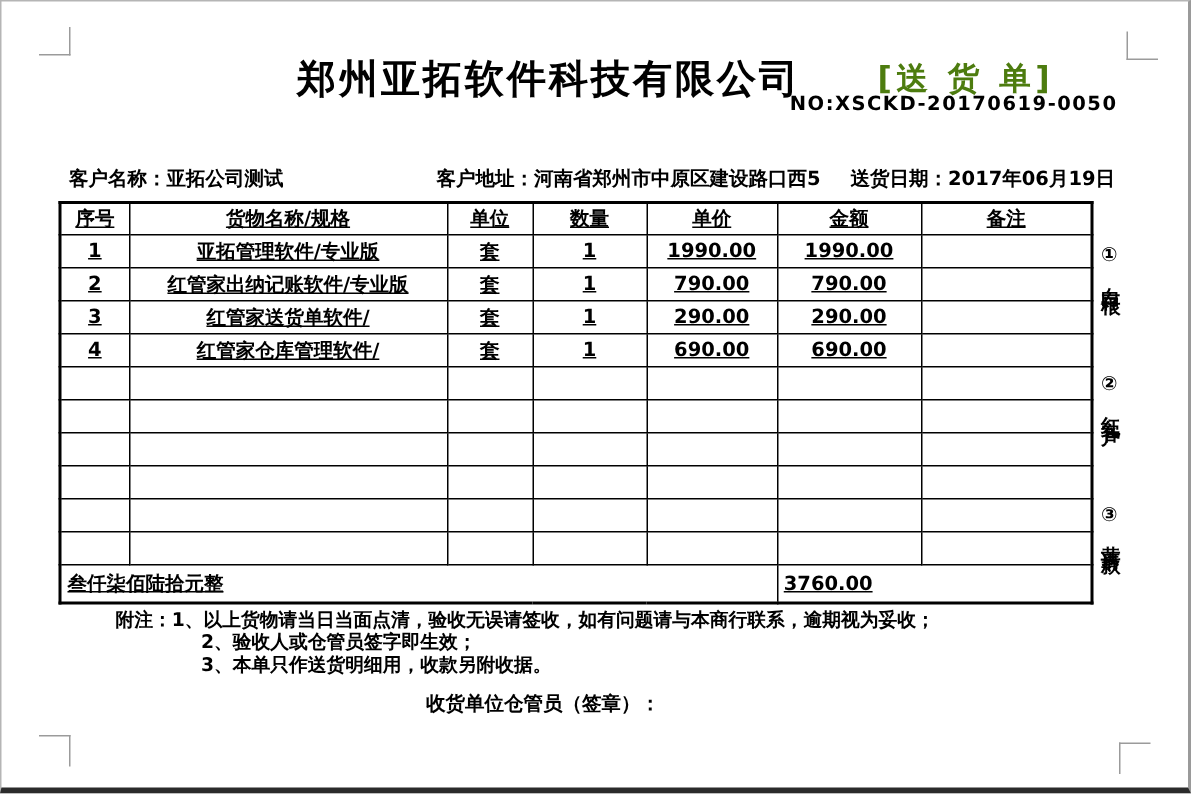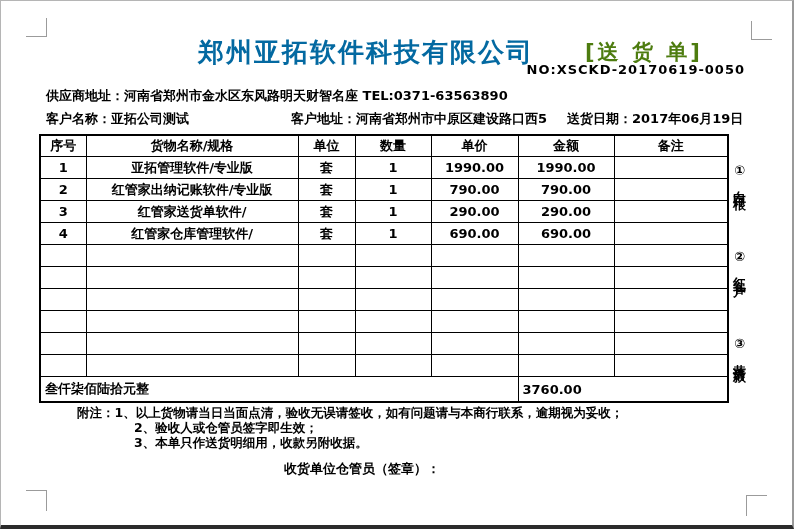--- a/index.html
+++ b/index.html
@@ -20,40 +20,41 @@
   
   .corner{position:absolute;border:0 solid #9b9b9b;}
   .corner.tl{left:25px;top:17px;width:20px;height:18px;border-right-width:1px;border-bottom-width:1px;}
   .corner.tr{left:750px;top:20px;width:20px;height:18px;border-left-width:1px;border-bottom-width:1px;}
   .corner.bl{left:25px;top:489px;width:20px;height:20px;border-right-width:1px;border-top-width:1px;}
   .corner.br{left:745px;top:494px;width:20px;height:20px;border-left-width:1px;border-top-width:1px;}
 
   .company-title{
     position:absolute;left:150px;top:34px;width:430px;
     text-align:center;font-size:26px;letter-spacing:2px;
-    color:#0369a1;white-space:nowrap;
+    color:#000000;white-space:nowrap;
   }
   .doc-title{
     position:absolute;left:584px;top:37px;
     font-size:21px;letter-spacing:3px;color:#4d7c0f;white-space:nowrap;
   }
   .doc-no{
     position:absolute;top:61px;right:47px;
     font-size:13px;letter-spacing:1px;white-space:nowrap;
   }
   .info-line{position:absolute;font-size:13px;white-space:nowrap;}
   .supplier-line{left:45px;top:86px;}
   .customer-name{left:45px;top:109px;}
   .customer-addr{left:290px;top:109px;}
   .delivery-date{left:566px;top:109px;}
 
   table.goods{
     position:absolute;left:38px;top:133px;
     border-collapse:collapse;table-layout:fixed;
     border:2px solid #000;
+    text-decoration:underline;
   }
   table.goods th,table.goods td{
     border:1px solid #000;
     font-size:13px;font-weight:bold;
     text-align:center;vertical-align:middle;
     padding:0;overflow:hidden;white-space:nowrap;
   }
   table.goods thead th{height:20px;}
   table.goods tbody td{height:21px;}
   table.goods tr.total-row td{height:24px;text-align:left;padding-left:4px;}
@@ -83,21 +84,20 @@
 
   <div class="corner tl"></div>
   <div class="corner tr"></div>
   <div class="corner bl"></div>
   <div class="corner br"></div>
 
   <div class="company-title">郑州亚拓软件科技有限公司</div>
   <div class="doc-title">[送 货 单]</div>
   <div class="doc-no">NO:XSCKD-20170619-0050</div>
 
-  <div class="info-line supplier-line">供应商地址：河南省郑州市金水区东风路明天财智名座 TEL:0371-63563890</div>
   <div class="info-line customer-name">客户名称：亚拓公司测试</div>
   <div class="info-line customer-addr">客户地址：河南省郑州市中原区建设路口西5</div>
   <div class="info-line delivery-date">送货日期：2017年06月19日</div>
 
   <table class="goods">
     <colgroup>
         <col style="width: 46px;">
         <col style="width: 212px;">
         <col style="width: 57px;">
         <col style="width: 76px;">

